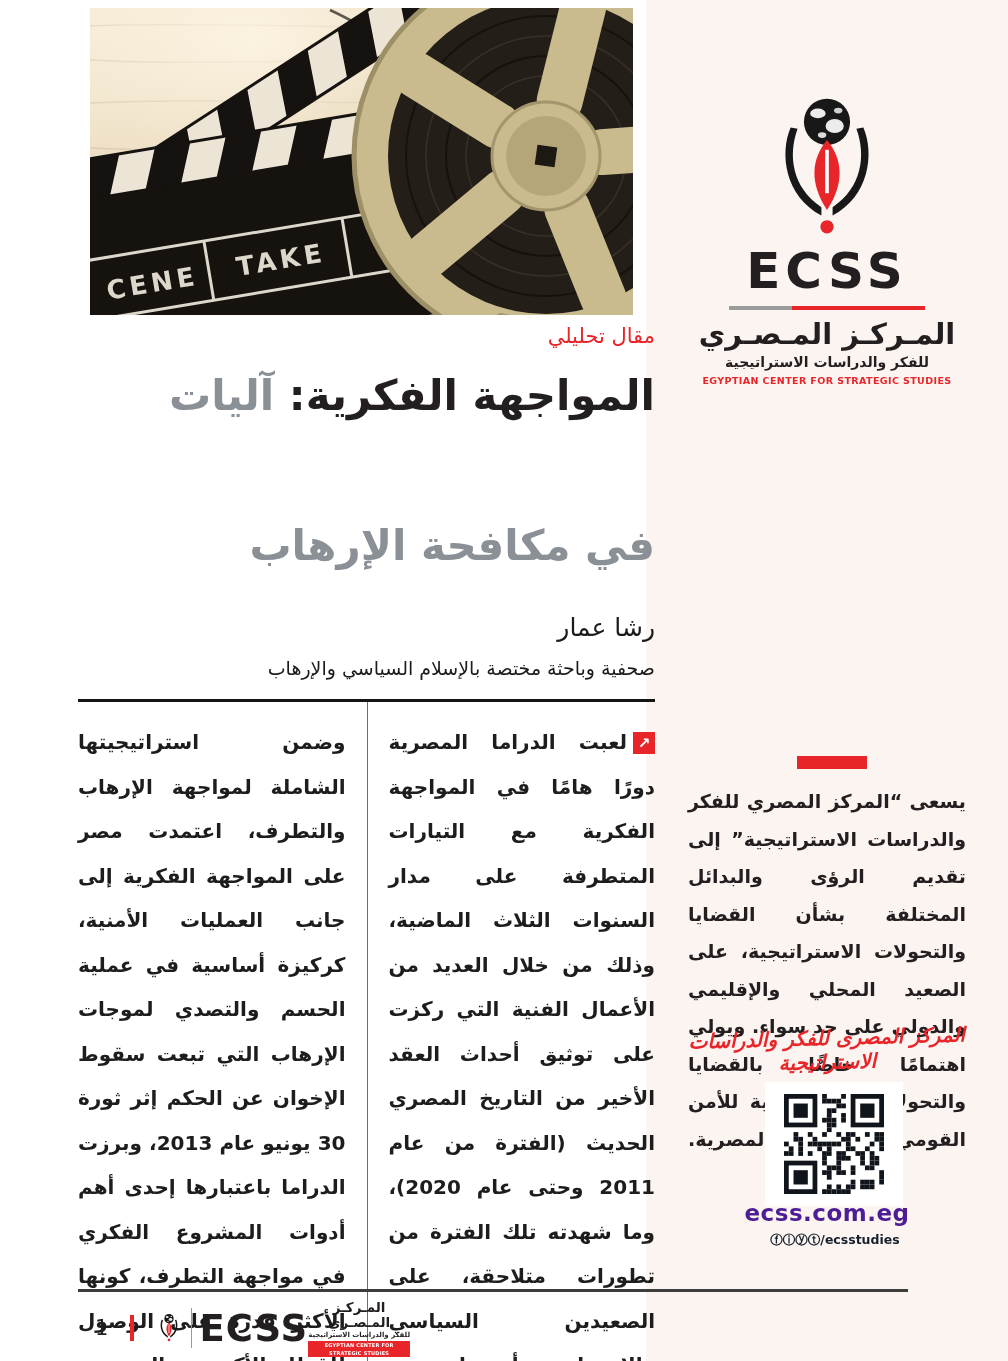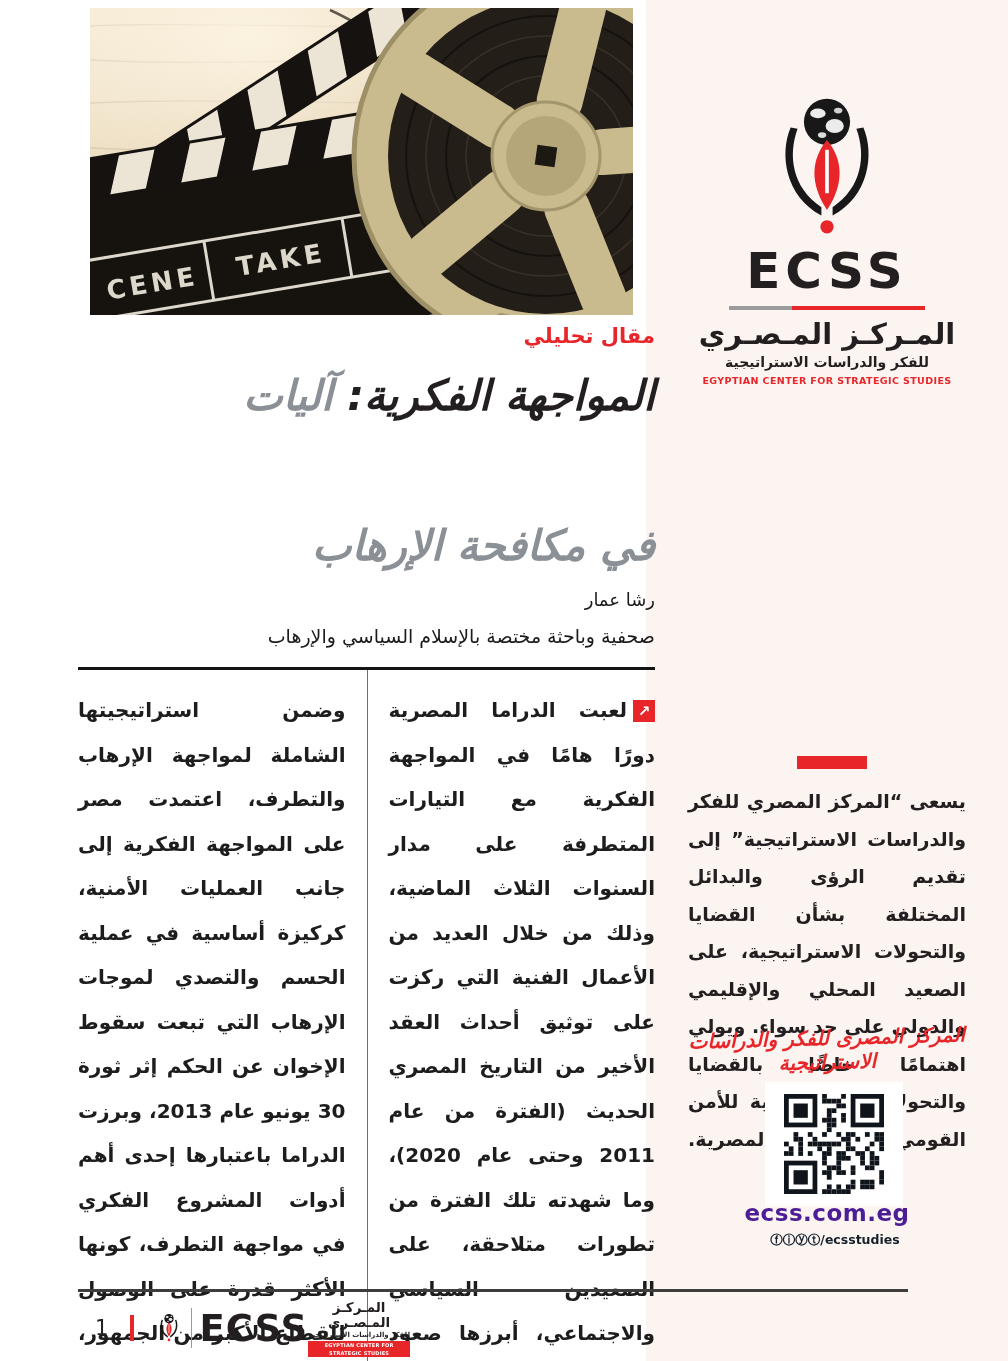--- a/index.html
+++ b/index.html
@@ -22,24 +22,24 @@
   .qr-card svg { width:100px; height:100px; }
   .website { position:absolute; top:1200px; left:0; right:0; text-align:center; font-size:23px; font-weight:bold; color:#4c1d95; letter-spacing:.5px; }
   .socials { position:absolute; top:1232px; left:16px; right:0; text-align:center; font-size:12.5px; font-weight:bold; color:#15202b; }
 
   
   .hero { position:absolute; left:90px; top:8px; width:543px; height:307px; }
   .hero svg { display:block; width:100%; height:100%; }
 
   
   .main { position:absolute; left:78px; top:324px; width:577px; direction:rtl; text-align:right; }
-  .tag { color:#e8262a; font-size:21px; font-weight:bold; }
-  .headline { margin-top:10px; font-size:42px; font-weight:bold; line-height:75px; color:#8a9095;font-style:italic; }
+  .tag { color:#e8262a; font-size:21px; font-weight:normal; }
+  .headline { margin-top:10px; font-size:42px; font-weight:bold; line-height:75px; color:#8a9095; }
   .headline .black { color:#231f20; }
-  .author { margin-top:6px; font-size:18px; color:#1b1b1b; }
+  .author { margin-top:30px; font-size:25px; color:#1b1b1b; }
   .author-role { margin-top:15px; font-size:19px; color:#1b1b1b; }
   .head-rule { margin-top:20px; border-top:3px solid #141414; }
 
   .columns { display:flex; margin-top:0; }
   .col { width:50%; padding-top:18px; }
   .col-first { border-inline-end:1px solid #6e6e6e; padding-inline-end:21px; }
   .col-second { padding-inline-start:21px; }
   .body-text { font-size:20px; font-weight:bold; color:#1d1d1d; line-height:44.5px; text-align:justify; }
   .pmark { display:inline-flex; align-items:center; justify-content:center; width:22px; height:22px; background:#e8262a; color:#ffffff; font-size:15px; font-weight:bold; vertical-align:1px; margin-inline-end:6px; }
 

